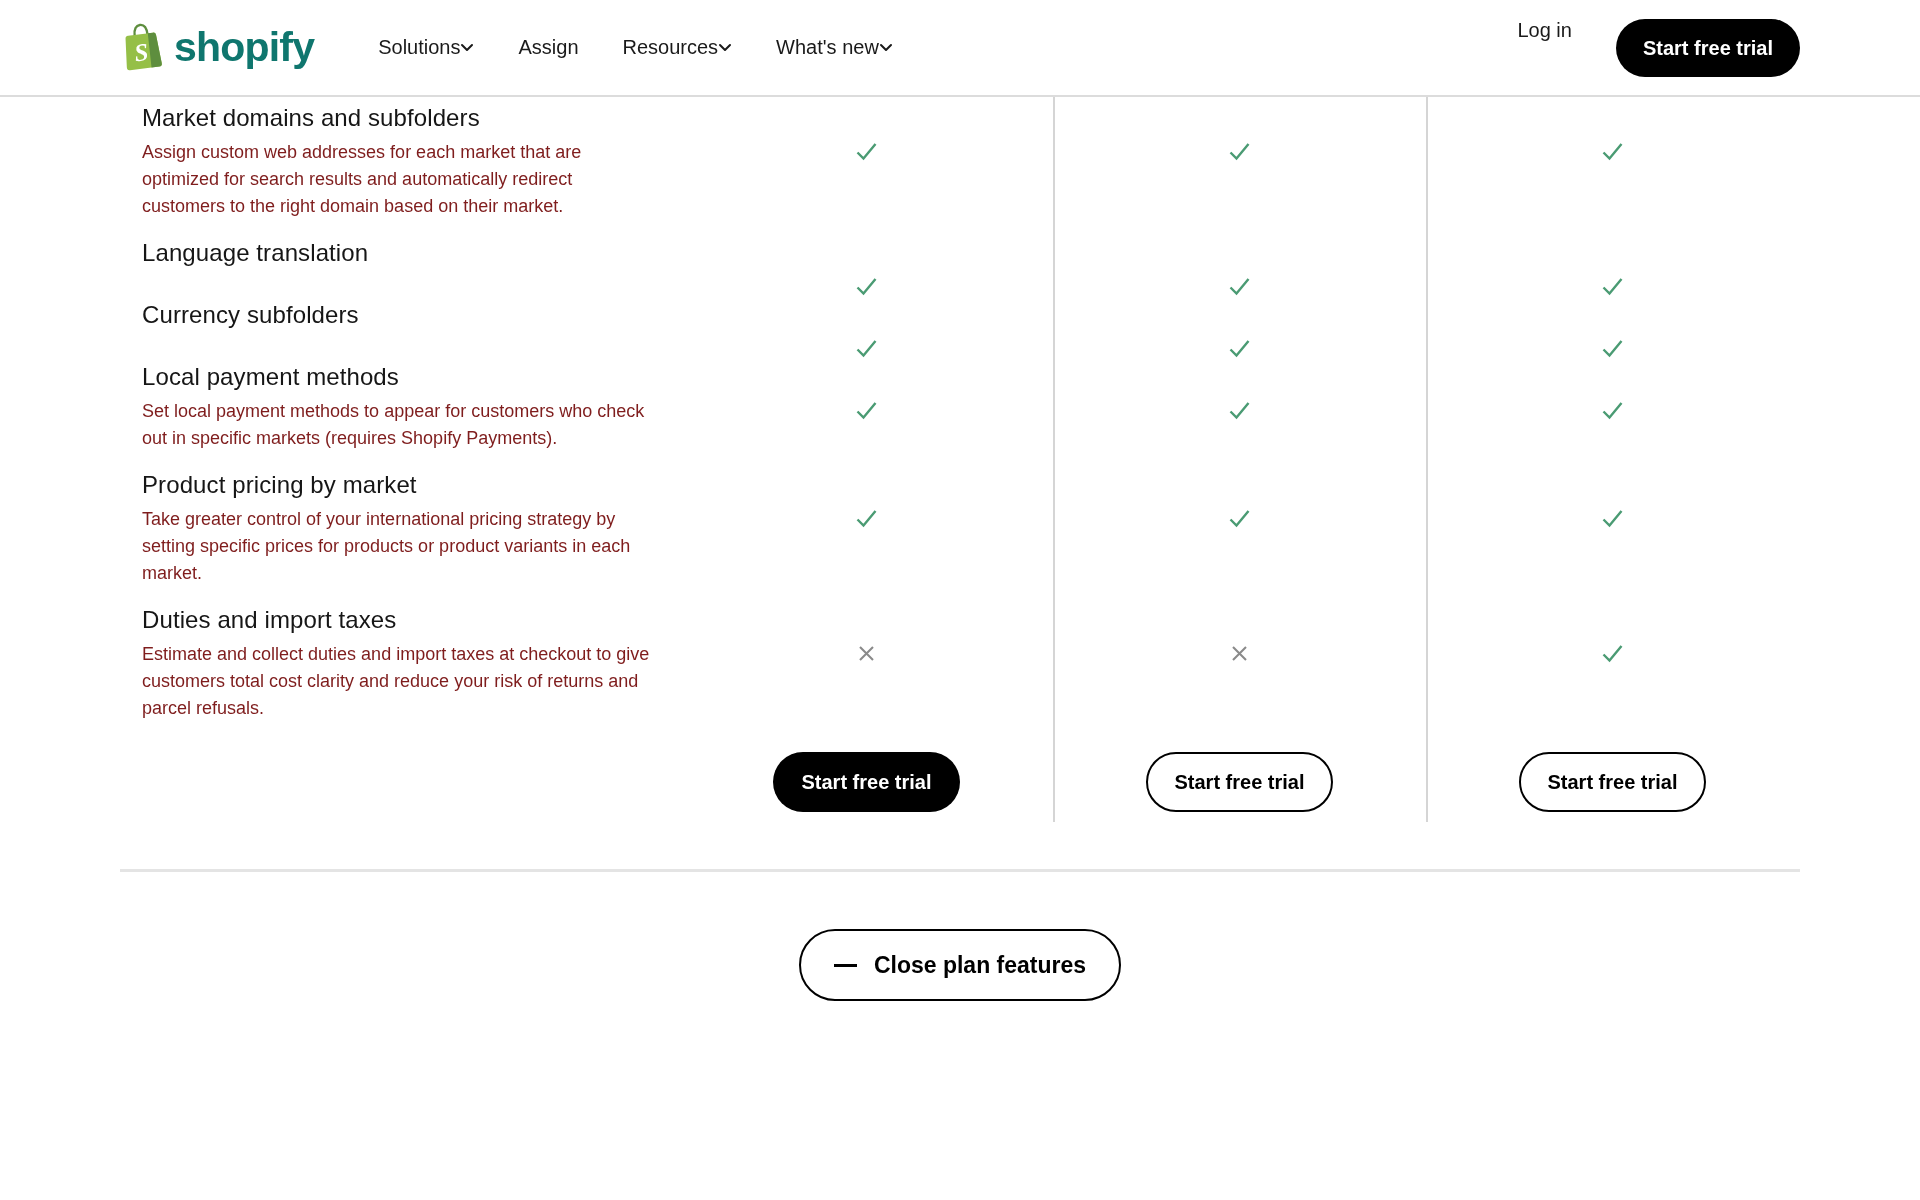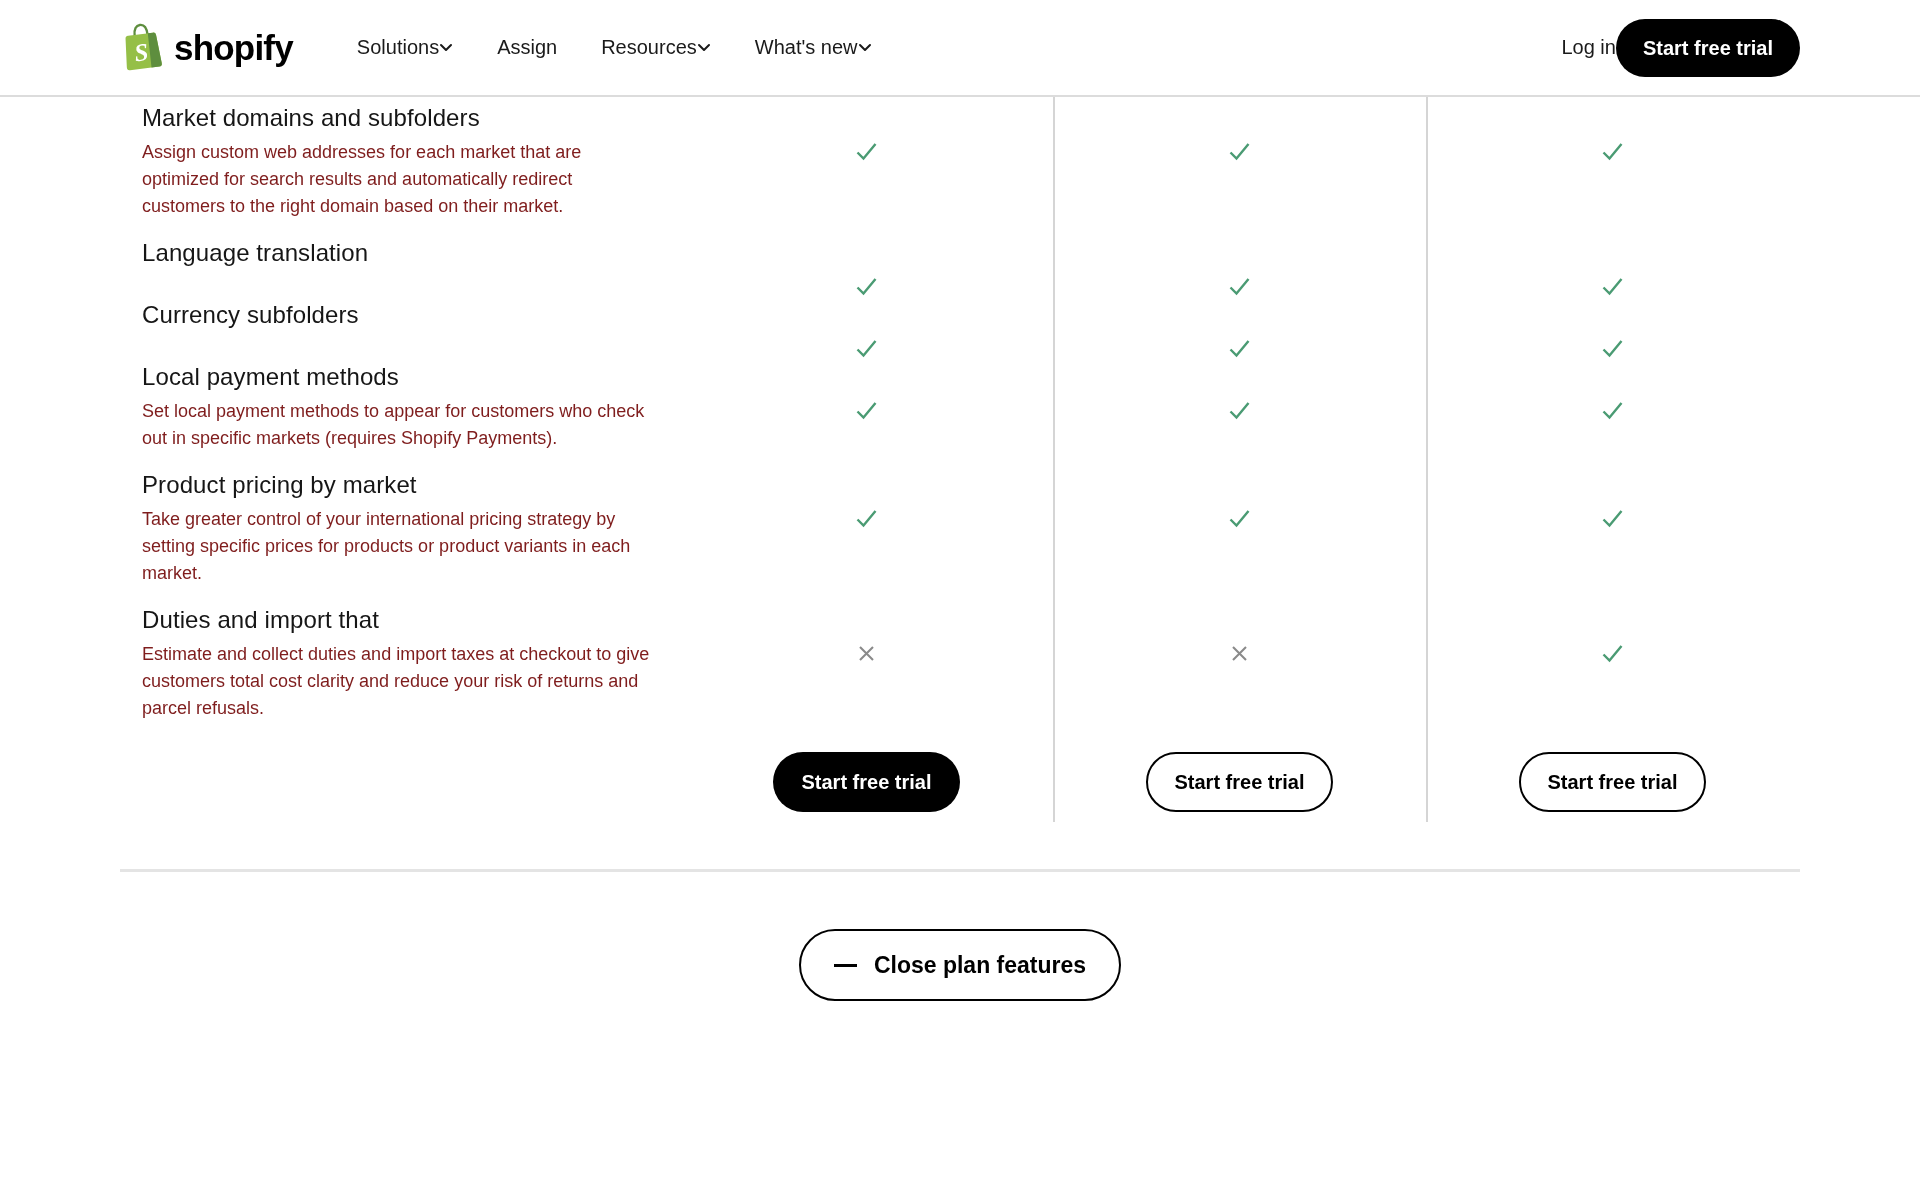--- a/index.html
+++ b/index.html
@@ -16,44 +16,45 @@
   .nav {
     height: 97px;
     display: flex;
     align-items: center;
     padding: 0 120px 0 118px;
     border-bottom: 2px solid #dcdcdc;
     background: #fff;
   }
   .logo { display: flex; align-items: center; gap: 10px; cursor: pointer; }
   .logo-text {
-    font-size: 35px;
+    font-size: 41px;
     font-weight: 700;
     letter-spacing: -0.8px;
-    color: #000000;
+    color: #0f766e;
   }
   .nav-links {
     display: flex;
     align-items: center;
     gap: 44px;
     margin-left: 64px;
   }
   .nav-item {
     display: flex;
     align-items: center;
     font-size: 20px;
     color: #1a1a1a;
     text-decoration: none;
     cursor: pointer;
     white-space: nowrap;
   }
   .nav-right {
     margin-left: auto;
     display: flex;
-    align-items: center;
+    align-items: flex-start;
+    gap: 44px;
   }
   .login-link {
     font-size: 20px;
     color: #1a1a1a;
     text-decoration: none;
     cursor: pointer;
   }
   .btn {
     font-family: inherit;
     font-size: 20px;
@@ -334,21 +335,21 @@
     <div class="value-cell">
       <svg class="check-icon" width="27" height="27" viewBox="0 0 27 27" style="display: inline;">
         <path d="M4.5 14.5 L10.5 20.5 L22.5 6" fill="none" stroke="#4a9b73" stroke-width="2.4"></path>
       </svg>
 
     </div>
   </div>
 
   <div class="row feature-row">
     <div class="feature-cell">
-      <h3 class="f-title">Duties and import that</h3>
+      <h3 class="f-title">Duties and import taxes</h3>
       <p class="f-desc">Estimate and collect duties and import taxes at checkout to give customers total cost clarity and reduce your risk of returns and parcel refusals.</p>
     </div>
     <div class="value-cell">
 
       <svg class="cross-icon" width="21" height="21" viewBox="0 0 21 21" style="display: inline;">
         <path d="M4 4 L17 17 M17 4 L4 17" stroke="#8a8a8a" stroke-width="2.1"></path>
       </svg>
     </div>
     <div class="value-cell">
 

